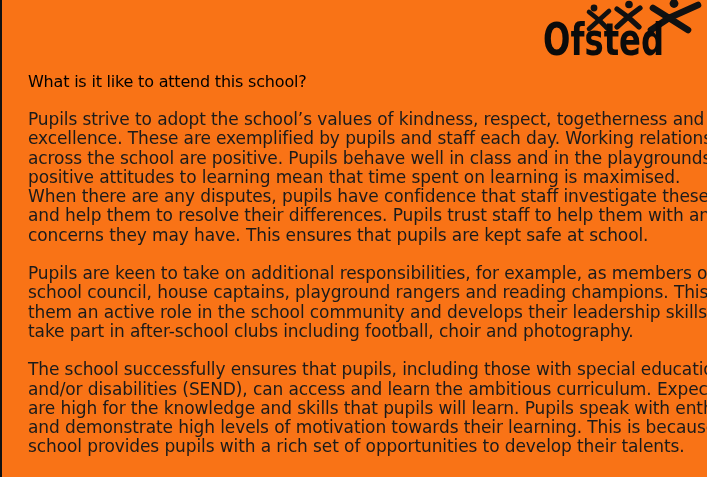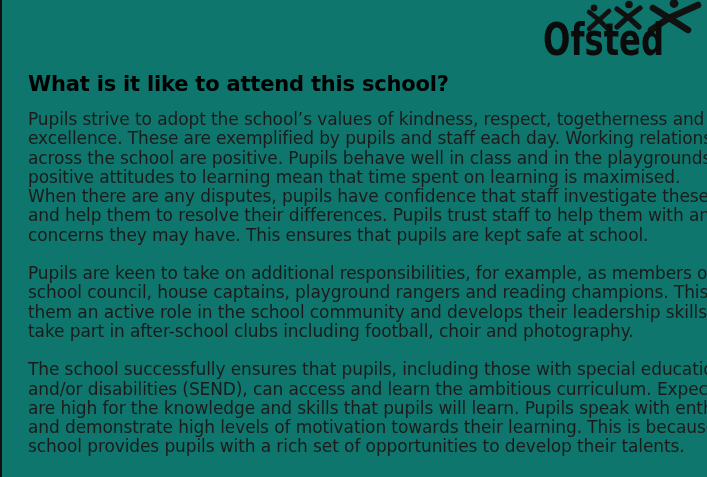--- a/index.html
+++ b/index.html
@@ -5,39 +5,39 @@
   html, body { margin: 0; padding: 0; }
   body {
     width: 707px; height: 477px;
     background: #ffffff;
     font-family: "DejaVu Sans", "Liberation Sans", sans-serif;
     overflow: hidden;
   }
   .page {
     position: relative;
     width: 707px; height: 477px;
-    background: #0f766e;
+    background: #f97316;
   }
   .page-edge {
     position: absolute;
     left: 0; top: 0;
     width: 2px; height: 477px;
     background: #111111;
   }
   .logo {
     position: absolute;
     left: 528px; top: 0;
     width: 179px; height: 62px;
   }
   .heading {
     position: absolute;
     left: 28px; top: 72px;
     width: 640px;
-    font-size: 21px;
-    font-weight: bold;
+    font-size: 16px;
+    font-weight: normal;
     color: #000000;
     letter-spacing: -0.2px;
   }
   .content {
     position: absolute;
     left: 28px; top: 110px;
     width: 672px;
     color: #1b1b1b;
   }
   .para {

